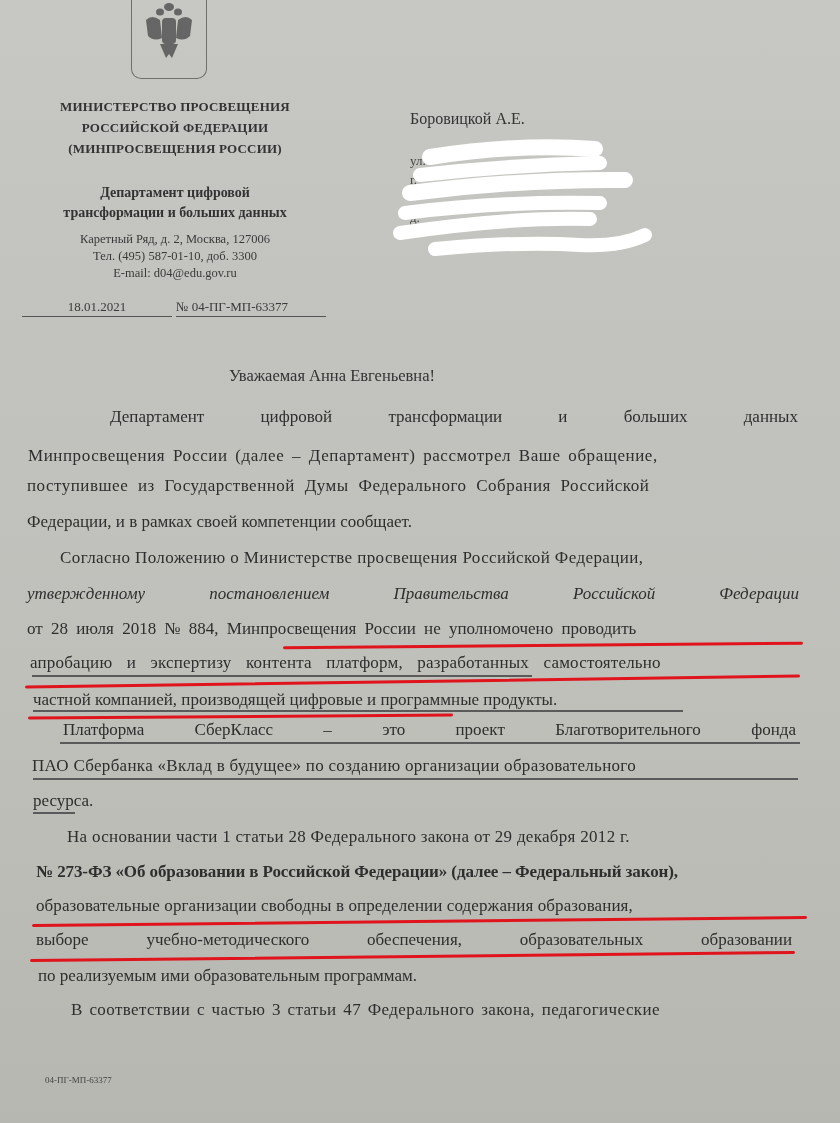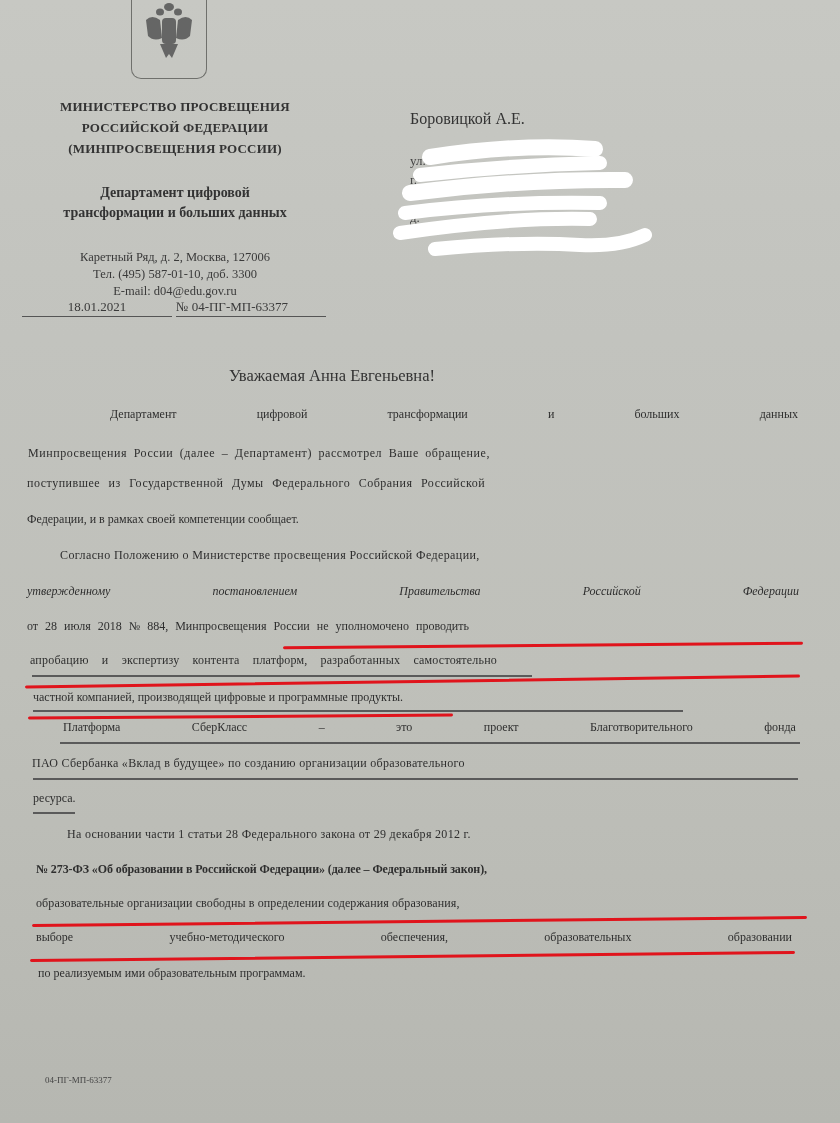--- a/index.html
+++ b/index.html
@@ -26,21 +26,21 @@
   }
   .ministry {
     font-weight: bold; font-size: 13px; line-height: 21px; letter-spacing: 0.2px;
     color: #333;
   }
   .dept {
     margin-top: 24px;
     font-weight: bold; font-size: 14px; line-height: 20px; color: #333;
   }
   .contacts {
-    margin-top: 26px; font-size: 12.5px; line-height: 17px; color: #3a3a3a;
+    margin-top: 8px; font-size: 12.5px; line-height: 17px; color: #3a3a3a;
   }
   .regline {
     position: absolute; left: 22px; top: 299px; width: 300px; height: 20px;
     font-size: 13px; color: #3a3a3a;
   }
   .regline .date {
     position: absolute; left: 0; width: 150px; text-align: center;
     border-bottom: 1px solid #555; padding-bottom: 1px;
   }
   .regline .num {
@@ -50,21 +50,21 @@
   .recipient {
     position: absolute; left: 410px; top: 110px; font-size: 16px; color: #333;
   }
   .addr-line { position: absolute; left: 410px; font-size: 13px; color: #444; }
   .redaction { position: absolute; left: 390px; top: 135px; }
   .salutation {
     position: absolute; left: 0; width: 664px; top: 366px; text-align: center;
     font-size: 16.5px; color: #333;
   }
   .line {
-    position: absolute; font-size: 12px; white-space: nowrap; color: #2e2e2e; gap: 41px;
+    position: absolute; font-size: 17px; white-space: nowrap; color: #2e2e2e; gap: 41px;
   }
   .justify { display: flex; justify-content: space-between; }
   .red-ul { position: absolute; height: 3px; background: #e0141c; border-radius: 2px; }
   .pen-ul { position: absolute; height: 1.5px; background: #5a5a5a; }
   .footer-code {
     position: absolute; left: 45px; top: 1075px; font-size: 9px; color: #444;
   }
 </style>
 </head>
 <body>
@@ -177,15 +177,16 @@
   <div class="line justify" style="left:36px; width:756px; top:930px;text-align:center;">
     <span>выборе</span>
     <span>учебно-методического</span>
     <span>обеспечения,</span>
     <span>образовательных</span>
     <span>образовании</span>
   </div>
   <div class="red-ul" style="left:30px; top:955px; width:765px; transform:rotate(-0.6deg);"></div>
   <div class="line" style="left:38px; top:966px;">по реализуемым ими образовательным программам.</div>
 
+  <div class="line" style="left:71px; top:1000px; letter-spacing:0.4px; word-spacing:2px;">В соответствии с частью 3 статьи 47 Федерального закона, педагогические</div>
 
   <div class="footer-code">04-ПГ-МП-63377</div>
 </div>
 
 </body></html>

